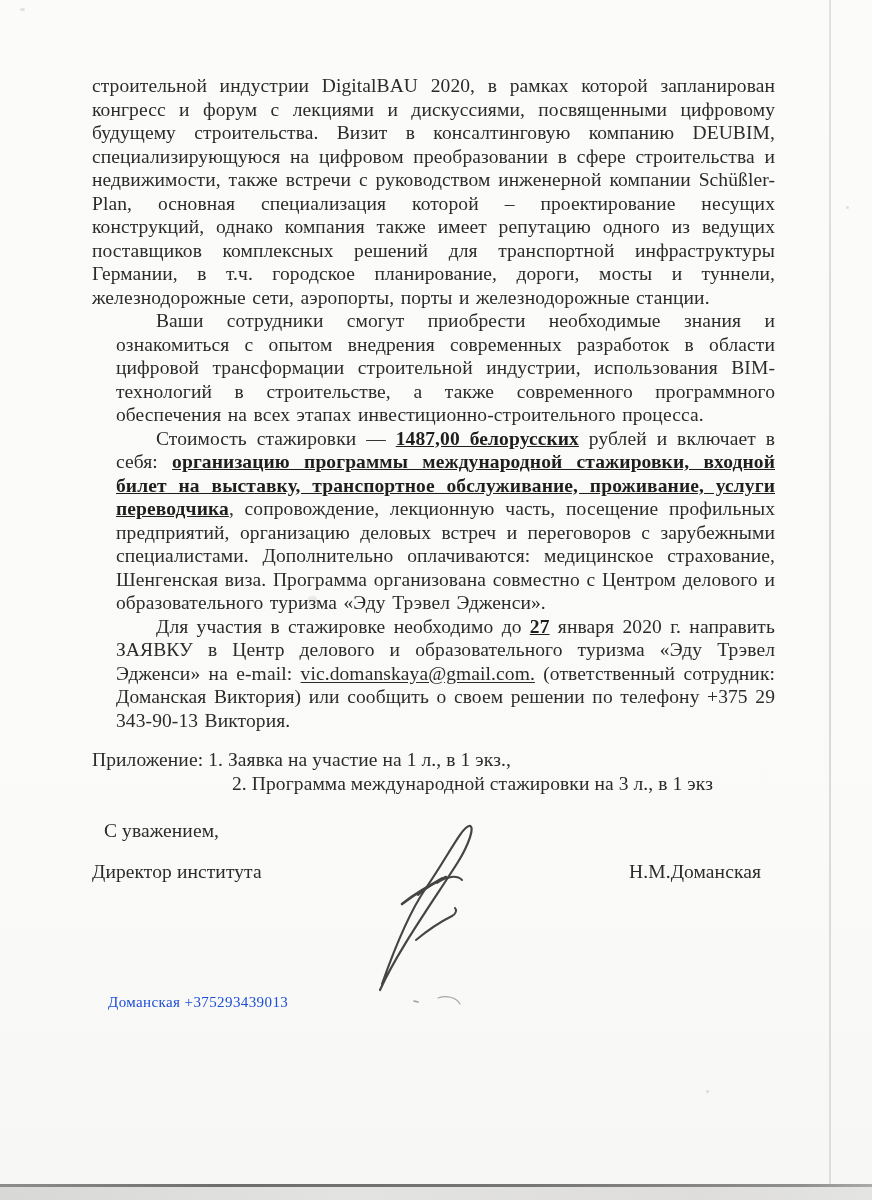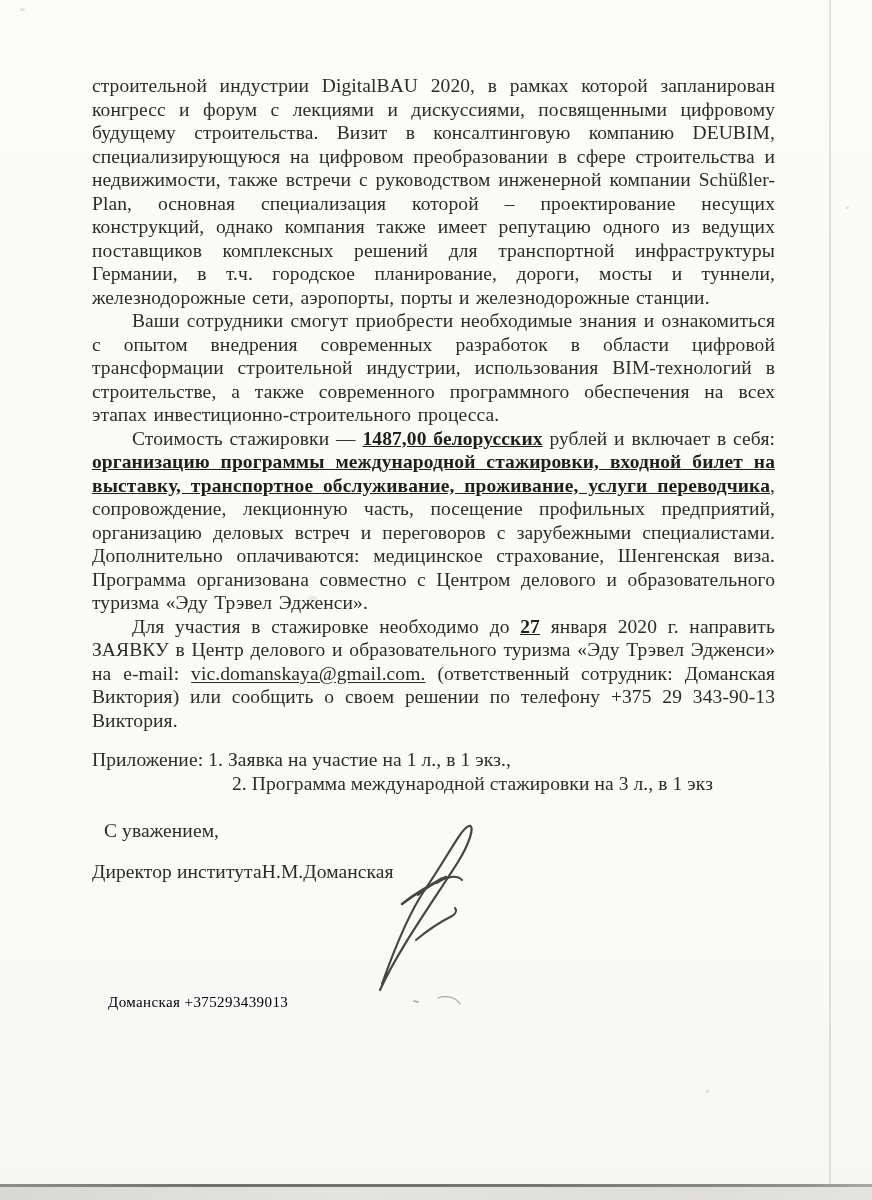--- a/index.html
+++ b/index.html
@@ -12,34 +12,34 @@
   .paper{
     position:absolute;inset:0;
     background:linear-gradient(180deg,#fbfbf9 0%,#fafaf8 70%,#f7f7f5 98%);
   }
   .content{
     position:absolute;left:92px;top:74px;width:683px;
     font-size:19.5px;line-height:23.5px;color:#2b2b29;
     text-align:justify;letter-spacing:0.1px;word-spacing:1.5px;
   }
   p.para{margin:0;padding:0;}
-  p.para.indent{text-indent:40px;}
+  p.para.indent{text-indent:40px;margin-left:24px;}
   .b{font-weight:bold;color:#1e1e1c;text-decoration:underline;}
   .u{text-decoration:underline;text-underline-offset:2px;}
   .attachment{margin-top:16px;text-align:left;word-spacing:normal;font-family:Liberation Serif, serif;}
   .attachment-line1{white-space:nowrap;}
   .attachment-line2{margin-left:140px;white-space:nowrap;}
   .closing{margin-top:24px;text-align:left;word-spacing:normal;margin-left:12px;}
   .signoff{
-    margin-top:17px;display:flex;justify-content:flex-start;
+    margin-top:17px;display:flex;justify-content:space-between;
     padding-right:14px;text-align:left;word-spacing:normal;
   }
   .footer-note{
     position:absolute;left:108px;top:994px;
-    font-size:15px;color:#000000;letter-spacing:0.4px;
+    font-size:15px;color:#1d4ed8;letter-spacing:0.4px;
   }
   .sig{position:absolute;left:352px;top:798px;pointer-events:none;}
   .scan-right-edge{
     position:absolute;left:829px;top:0;width:2px;height:1186px;
     background:linear-gradient(180deg,#e2e2df,#d8d8d5 40%,#dededb);
   }
   .scan-bottom-line{
     position:absolute;left:0;top:1184px;width:872px;height:3px;
     background:linear-gradient(90deg,#8d8d8b,#6e6e6c 25%,#757573 60%,#8f8f8d 92%,#aaaaa8);
   }

